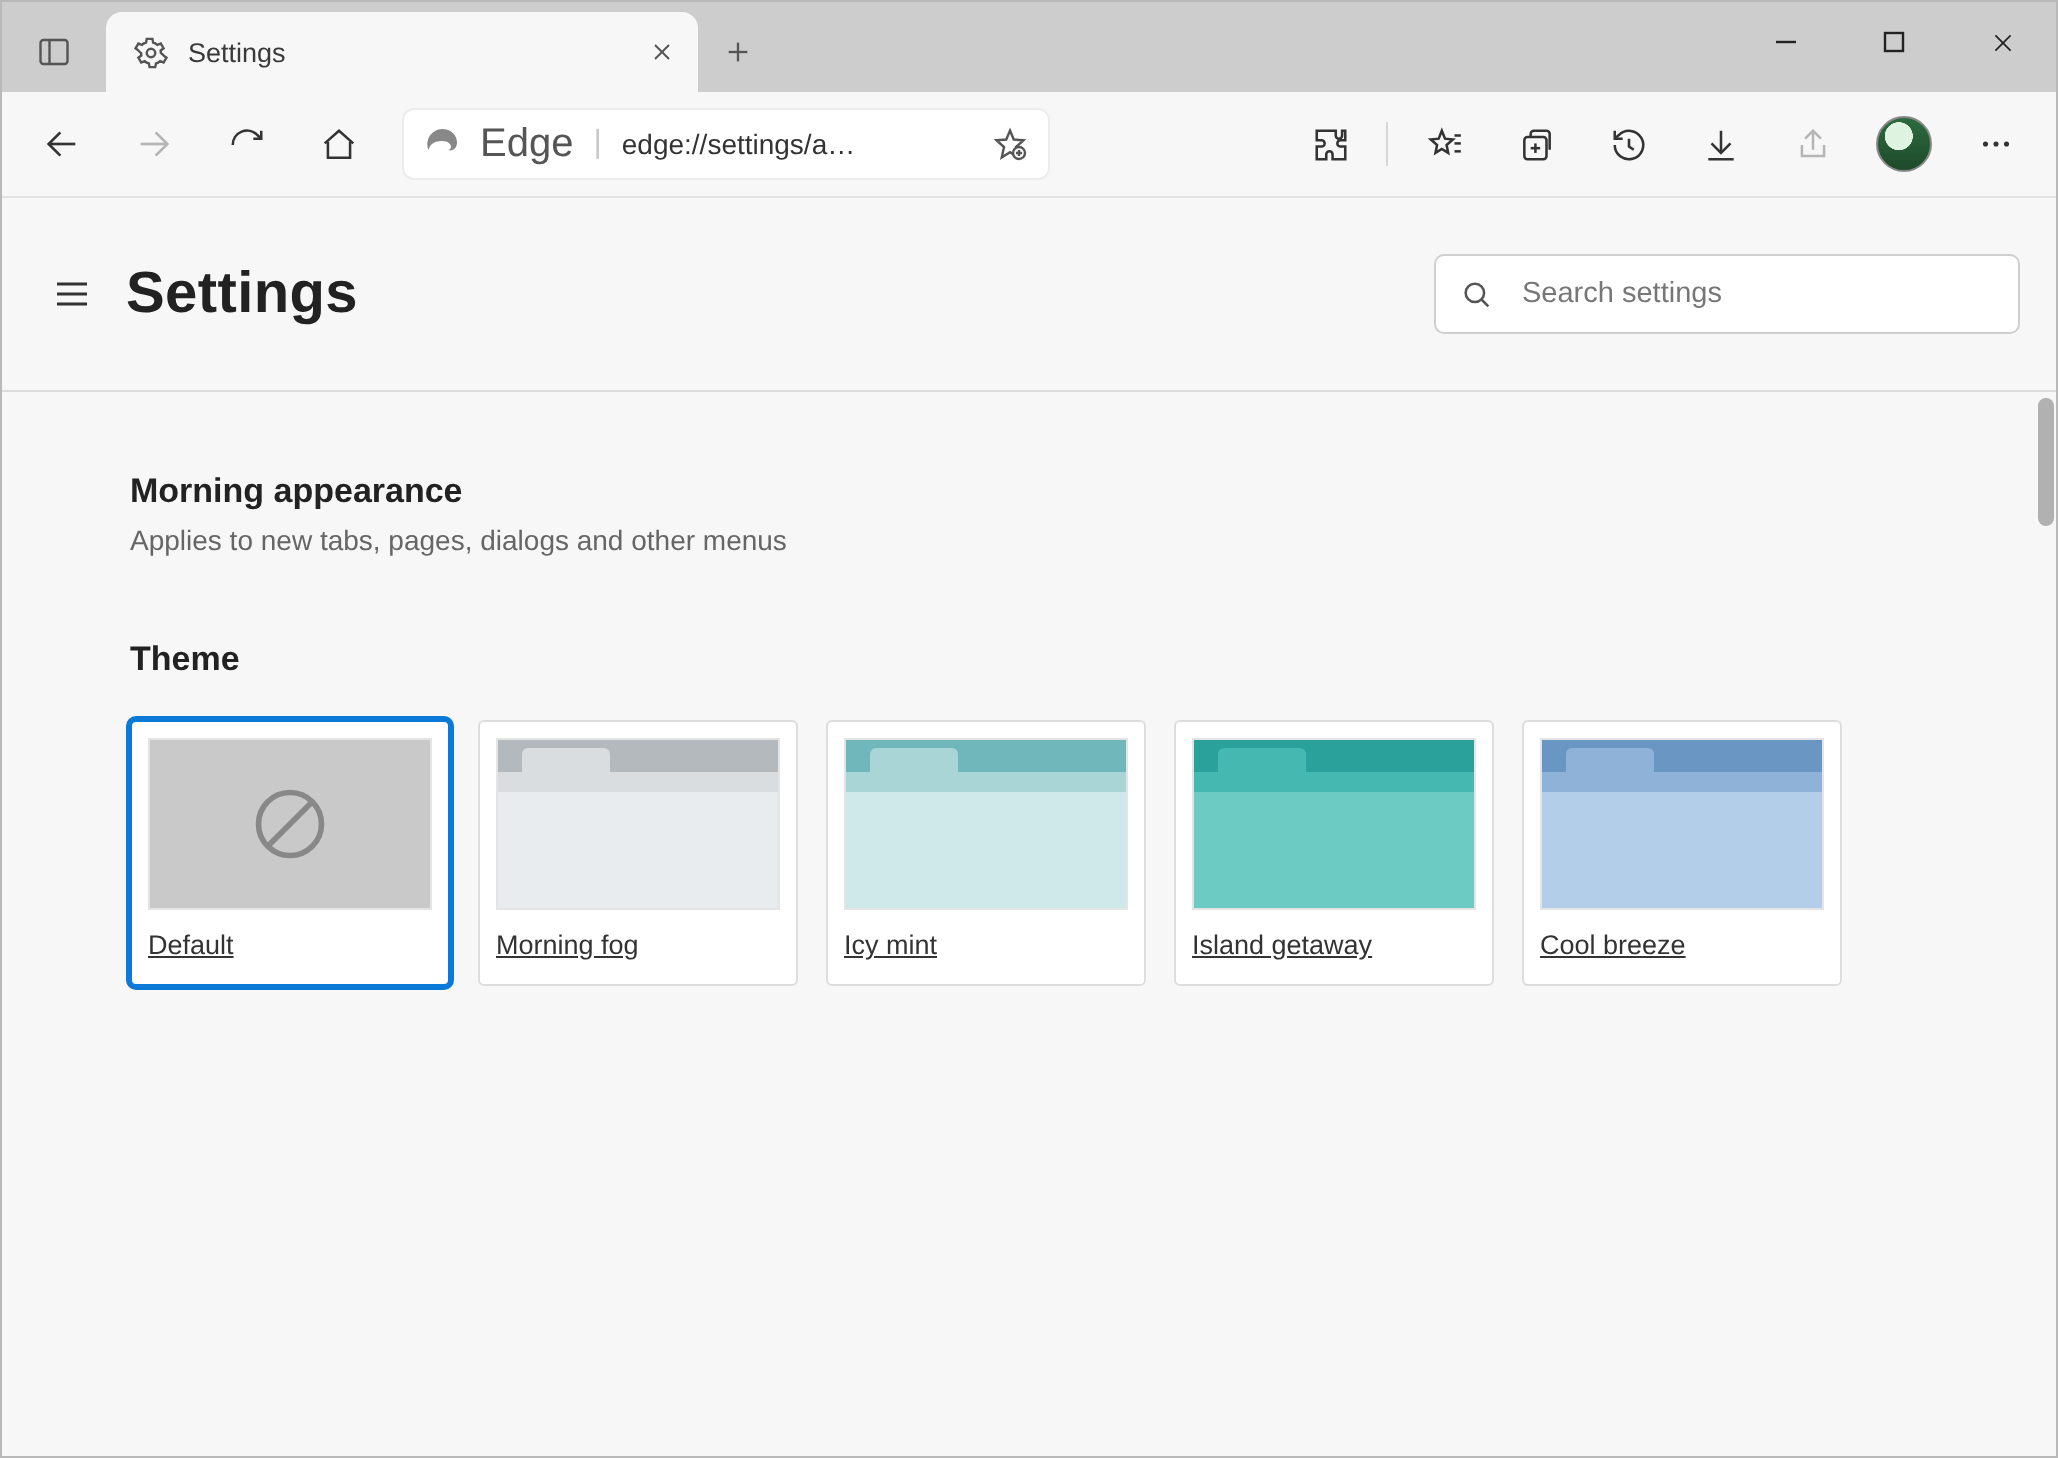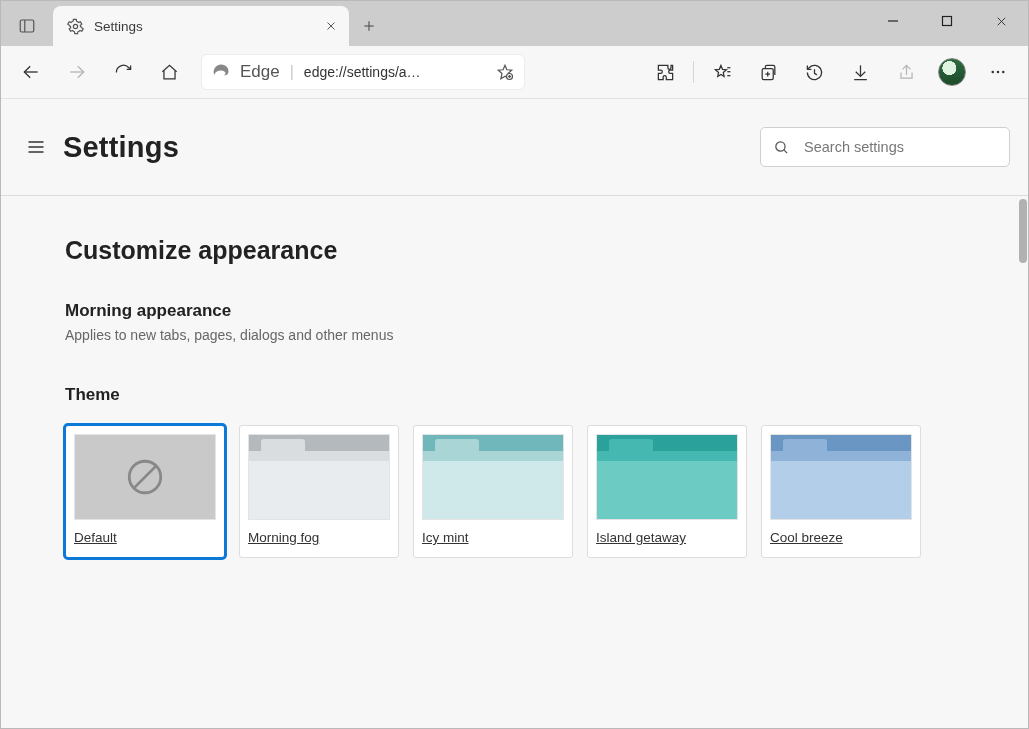--- a/index.html
+++ b/index.html
@@ -13,31 +13,31 @@
   .tab-title { font-size:13.5px; color:#3a3a3a; flex:1; }
   .newtab-btn { width:40px; height:40px; display:flex; align-items:center; justify-content:center; }
   .win-controls { position:absolute; right:0; top:0; height:40px; display:flex; }
   .win-btn { width:54px; height:40px; display:flex; align-items:center; justify-content:center; }
 
   
   .toolbar { height:53px; background:#f7f7f7; border-bottom:1px solid #e3e3e3; display:flex; align-items:center; gap:6px; padding:0 10px; }
   .tool-btn { width:40px; height:38px; border-radius:5px; display:flex; align-items:center; justify-content:center; }
   .tool-btn.disabled svg { stroke:#b5b5b5; }
   .addressbar { flex:0 0 324px; height:36px; background:#fff; border-radius:6px; display:flex; align-items:center; padding:0 10px; margin:0 6px; gap:10px; border:1px solid #ececec;}
-  .addr-label { color:#555; font-size:17px; }
+  .addr-label { color:#555; font-size:20px; }
   .addr-sep { color:#c9c9c9; }
   .addr-url { color:#333; font-size:14px; white-space:nowrap; overflow:hidden; text-overflow:ellipsis; flex:1; }
   .tool-sep { width:1px; height:22px; background:#d6d6d6; margin:0 2px; }
   .avatar { width:28px; height:28px; border-radius:50%; background: radial-gradient(circle at 40% 35%, #dff4e0 0 30%, transparent 31%), linear-gradient(#2c6b3f,#1e4a2a); border:1px solid #888; }
 
   
   .header { height:97px; background:#f7f7f7; border-bottom:1px solid #dcdcdc; display:flex; align-items:center; padding:0 18px; }
   .hamburger { width:34px; display:flex; align-items:center; justify-content:center; margin-right:10px; }
   .page-title { font-size:29px; font-weight:600; color:#222; letter-spacing:.2px; }
-  .searchbox { margin-left:auto; width:250px; height:40px; background:#fff; border:1px solid #cfcfcf; border-radius:5px; display:flex; align-items:center; padding:16px 12px; gap:12px; }
+  .searchbox { margin-left:auto; width:293px; height:40px; background:#fff; border:1px solid #cfcfcf; border-radius:5px; display:flex; align-items:center; padding:16px 12px; gap:12px; }
   .searchbox input { border:none; outline:none; font-size:14.5px; flex:1; background:transparent; color:#333; }
   .searchbox input::placeholder { color:#777; }
 
   
   .scrollpane { height:calc(729px - 45px - 53px - 97px); overflow:hidden; background:#f7f7f7; position:relative; }
   .content { padding:40px 0 0 64px; height:100%; }
   .section-title { font-size:25px; font-weight:600; color:#222; margin-bottom:36px; }
   .group-title { font-size:17px; font-weight:600; color:#222; }
   .group-sub { font-size:14px; color:#666; margin-top:6px; }
 
@@ -255,21 +255,20 @@
     <svg width="17" height="17" viewBox="0 0 24 24" fill="none" stroke="#555" stroke-width="1.8">
         <circle cx="10.5" cy="10.5" r="6.5"></circle>
         <line x1="20" y1="20" x2="15" y2="15"></line>
       </svg>
     <input type="text" placeholder="Search settings" style="">
   </div>
 </div>
 
 <div class="scrollpane">
   <div class="content">
-    <div class="section-title">Customize appearance</div>
 
     <div class="group-title">Morning appearance</div>
     <div class="group-sub">Applies to new tabs, pages, dialogs and other menus</div>
 
 
     <div class="theme-title">Theme</div>
 
     <div class="theme-row">
       <div class="theme-card selected t-default">
         <div class="thumb">

